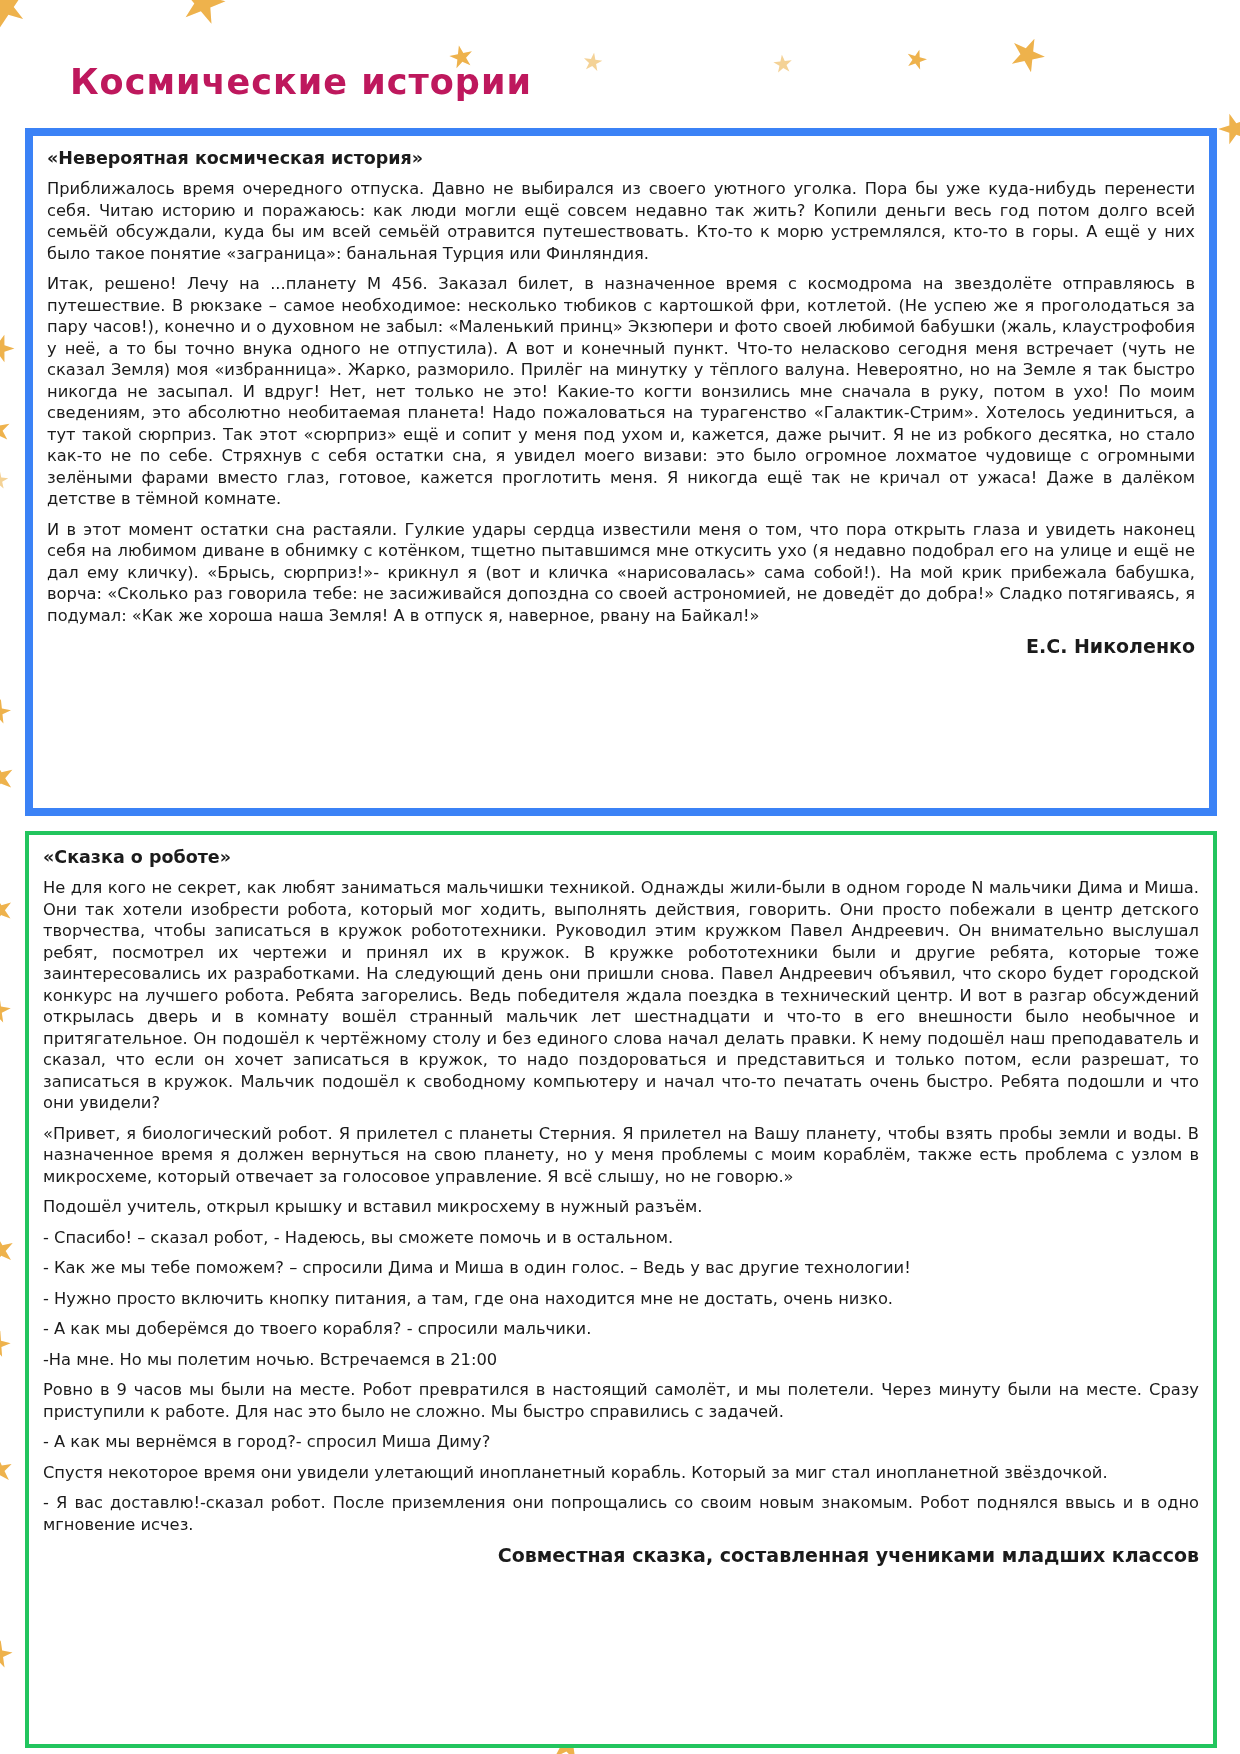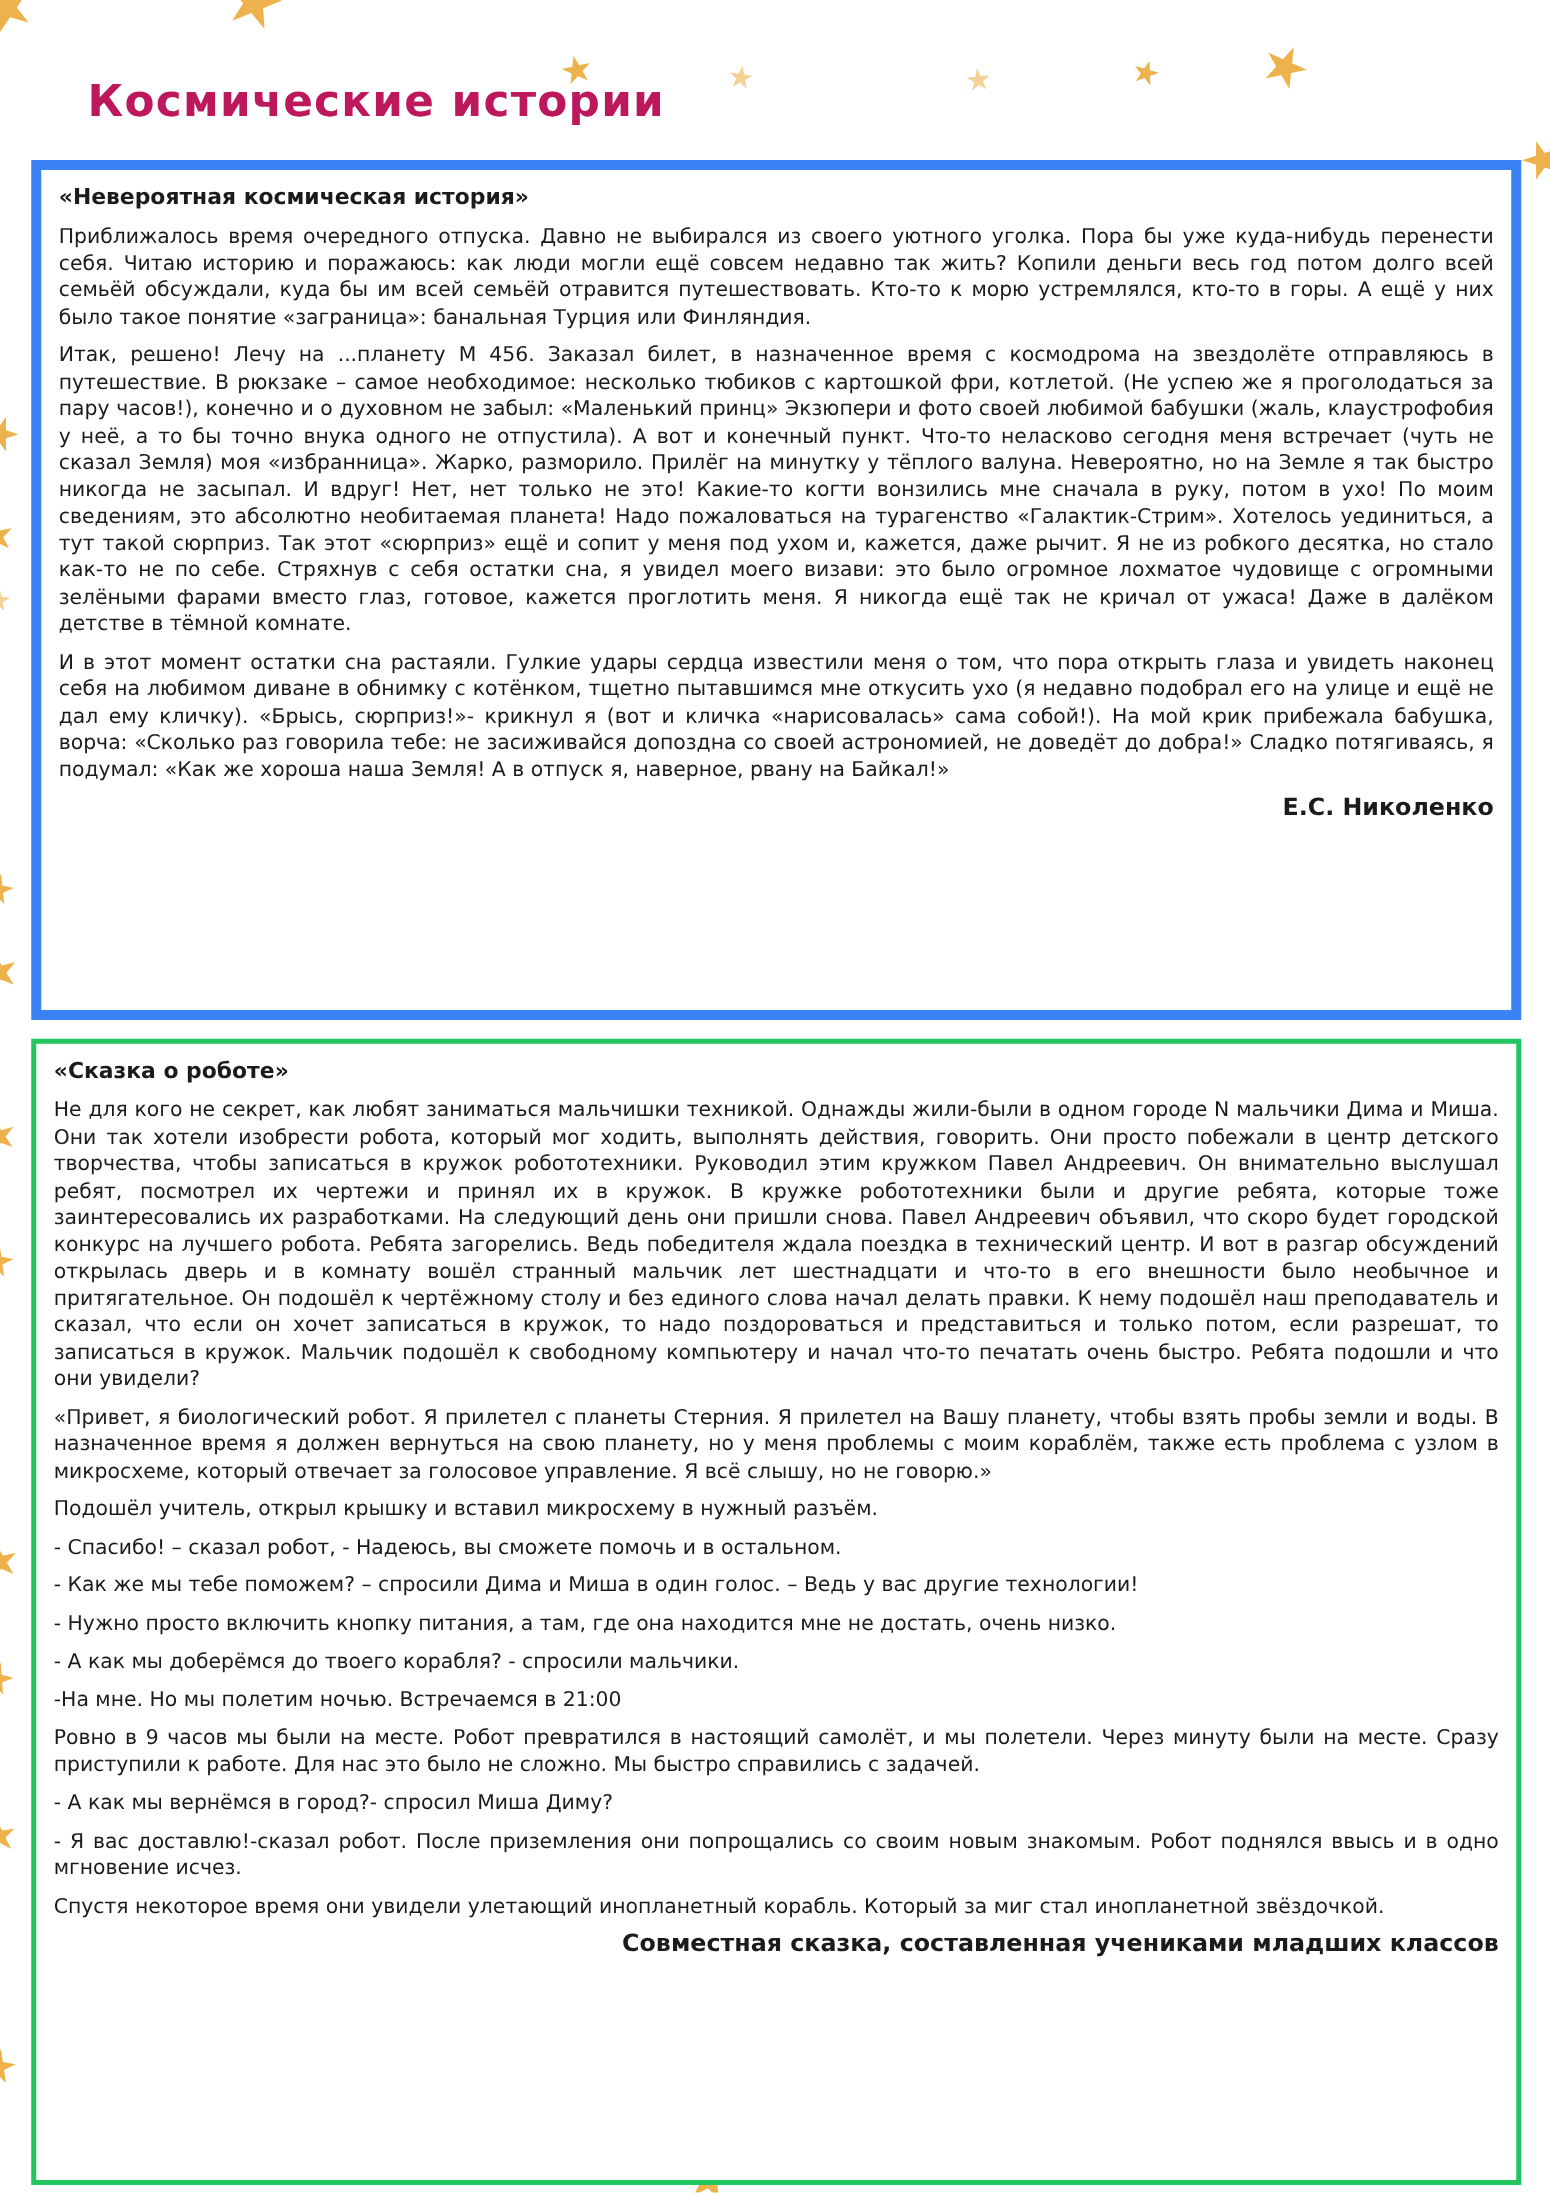--- a/index.html
+++ b/index.html
@@ -112,17 +112,17 @@
     <p>Не для кого не секрет, как любят заниматься мальчишки техникой. Однажды жили-были в одном городе N мальчики Дима и Миша. Они так хотели изобрести робота, который мог ходить, выполнять действия, говорить. Они просто побежали в центр детского творчества, чтобы записаться в кружок робототехники. Руководил этим кружком Павел Андреевич. Он внимательно выслушал ребят, посмотрел их чертежи и принял их в кружок. В кружке робототехники были и другие ребята, которые тоже заинтересовались их разработками. На следующий день они пришли снова. Павел Андреевич объявил, что скоро будет городской конкурс на лучшего робота. Ребята загорелись. Ведь победителя ждала поездка в технический центр. И вот в разгар обсуждений открылась дверь и в комнату вошёл странный мальчик лет шестнадцати и что-то в его внешности было необычное и притягательное. Он подошёл к чертёжному столу и без единого слова начал делать правки. К нему подошёл наш преподаватель и сказал, что если он хочет записаться в кружок, то надо поздороваться и представиться и только потом, если разрешат, то записаться в кружок. Мальчик подошёл к свободному компьютеру и начал что-то печатать очень быстро. Ребята подошли и что они увидели?</p>
     <p>«Привет, я биологический робот. Я прилетел с планеты Стерния. Я прилетел на Вашу планету, чтобы взять пробы земли и воды. В назначенное время я должен вернуться на свою планету, но у меня проблемы с моим кораблём, также есть проблема с узлом в микросхеме, который отвечает за голосовое управление. Я всё слышу, но не говорю.»</p>
     <p>Подошёл учитель, открыл крышку и вставил микросхему в нужный разъём.</p>
     <p>- Спасибо! – сказал робот, - Надеюсь, вы сможете помочь и в остальном.</p>
     <p>- Как же мы тебе поможем? – спросили Дима и Миша в один голос. – Ведь у вас другие технологии!</p>
     <p>- Нужно просто включить кнопку питания, а там, где она находится мне не достать, очень низко.</p>
     <p>- А как мы доберёмся до твоего корабля? - спросили мальчики.</p>
     <p>-На мне. Но мы полетим ночью. Встречаемся в 21:00</p>
     <p>Ровно в 9 часов мы были на месте. Робот превратился в настоящий самолёт, и мы полетели. Через минуту были на месте. Сразу приступили к работе. Для нас это было не сложно. Мы быстро справились с задачей.</p>
     <p>- А как мы вернёмся в город?- спросил Миша Диму?</p>
+    <p>Спустя некоторое время они увидели улетающий инопланетный корабль. Который за миг стал инопланетной звёздочкой.</p>
     <p>- Я вас доставлю!-сказал робот. После приземления они попрощались со своим новым знакомым. Робот поднялся ввысь и в одно мгновение исчез.</p>
-    <p>Спустя некоторое время они увидели улетающий инопланетный корабль. Который за миг стал инопланетной звёздочкой.</p>
   </div>
   <div class="signature">Совместная сказка, составленная учениками младших классов</div>
 </section>
 
 </body></html>

